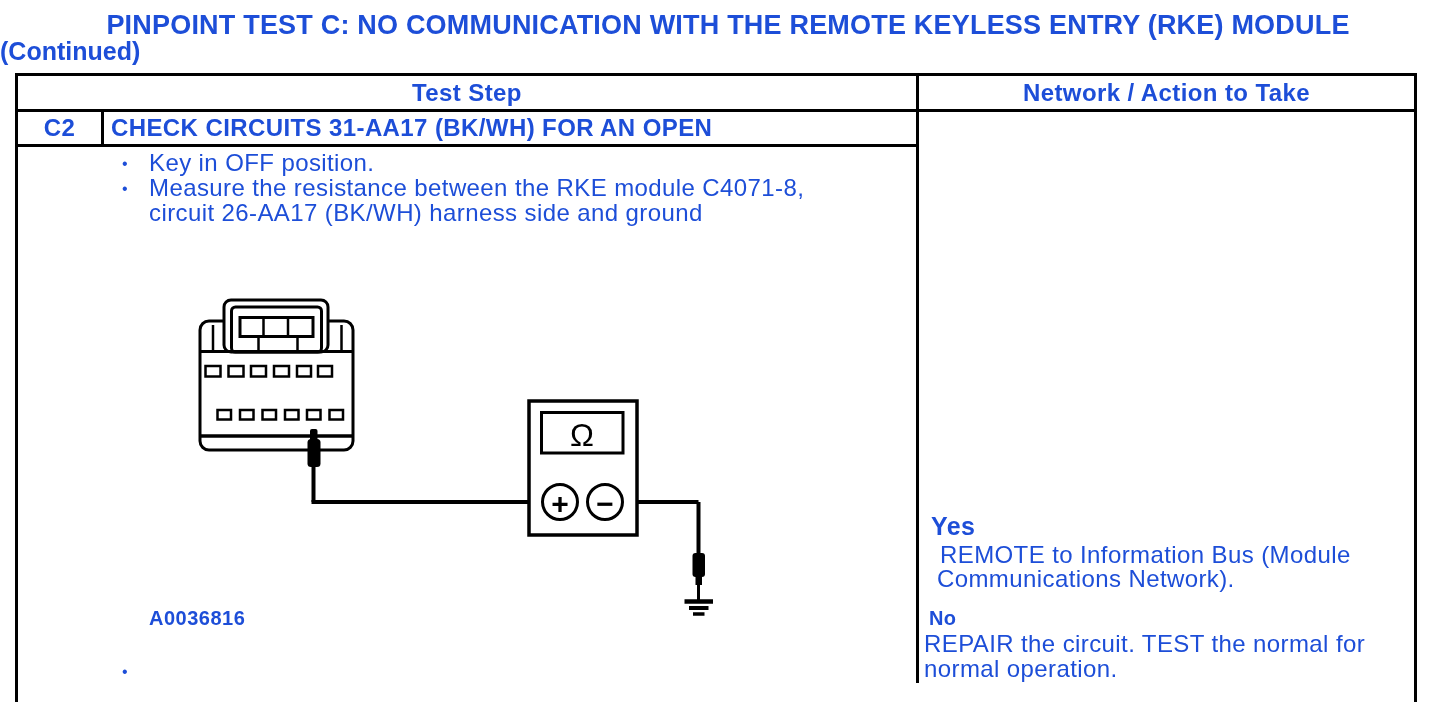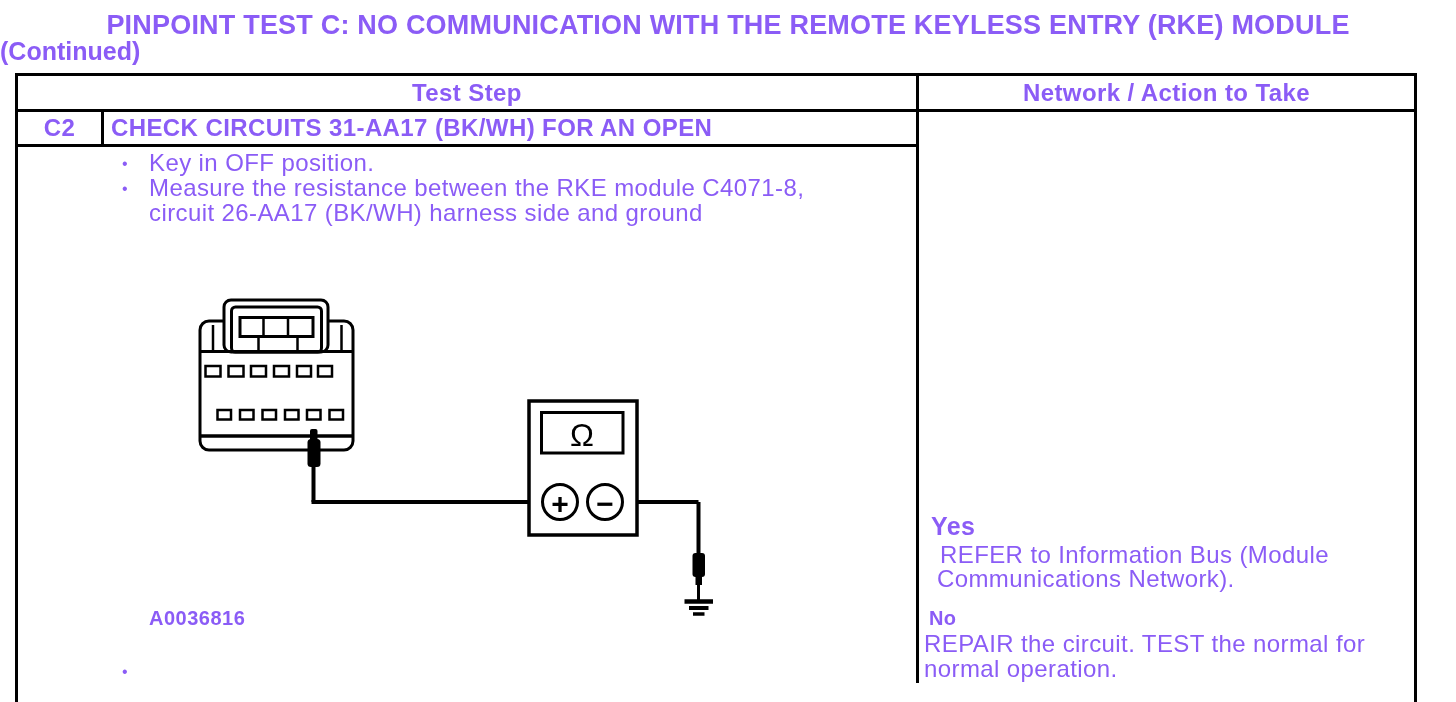--- a/index.html
+++ b/index.html
@@ -1,19 +1,19 @@
 <!DOCTYPE html>
 <html><head>
 <meta charset="utf-8">
 <style>
   * { margin:0; padding:0; box-sizing:border-box; }
   html,body { background:#fff; }
   .page {
     position:relative; width:1456px; height:702px; background:#ffffff;
-    font-family:"Liberation Sans", sans-serif; color:#8b5cf6; overflow:hidden;
+    font-family:"Liberation Sans", sans-serif; color:#1d4ed8; overflow:hidden;
   }
   .title-line1 {
     position:absolute; top:10px; left:0; width:100%; text-align:center;
     font-size:27px; font-weight:bold; letter-spacing:0.2px; white-space:nowrap;
   }
   .title-line2 {
     position:absolute; top:37px; left:0; width:100%; text-align:left;
     font-size:25px; font-weight:bold;
   }
   .pp-table {
@@ -59,21 +59,21 @@
 
     <span class="bullet-marker" style="left:104px; top:100px;">•</span>
     <div class="cell-text" style="left:131px; top:99px;">Measure the resistance between the RKE module C4071-8,</div>
     <div class="cell-text" style="left:131px; top:124px;">circuit 26-AA17 (BK/WH) harness side and ground</div>
 
     <div class="fig-label" style="left:131px; top:531px;">A0036816</div>
 
     <span class="bullet-marker" style="left:104px; top:583px;">•</span>
 
     <div class="cell-text b" style="left:913px; top:438px; font-size:25px;">Yes</div>
-    <div class="cell-text" style="left:922px; top:466px;">REFER to Information Bus (Module</div>
+    <div class="cell-text" style="left:922px; top:466px;">REMOTE to Information Bus (Module</div>
     <div class="cell-text" style="left:919px; top:490px;">Communications Network).</div>
 
     <div class="cell-text b" style="left:911px; top:530px; font-size:20px;">No</div>
     <div class="cell-text" style="left:906px; top:555px;">REPAIR the circuit. TEST the normal for</div>
     <div class="cell-text" style="left:906px; top:580px;">normal operation.</div>
   </div>
 
   <svg class="diagram" viewBox="0 0 1456 702" aria-hidden="true">
 
     <g>

